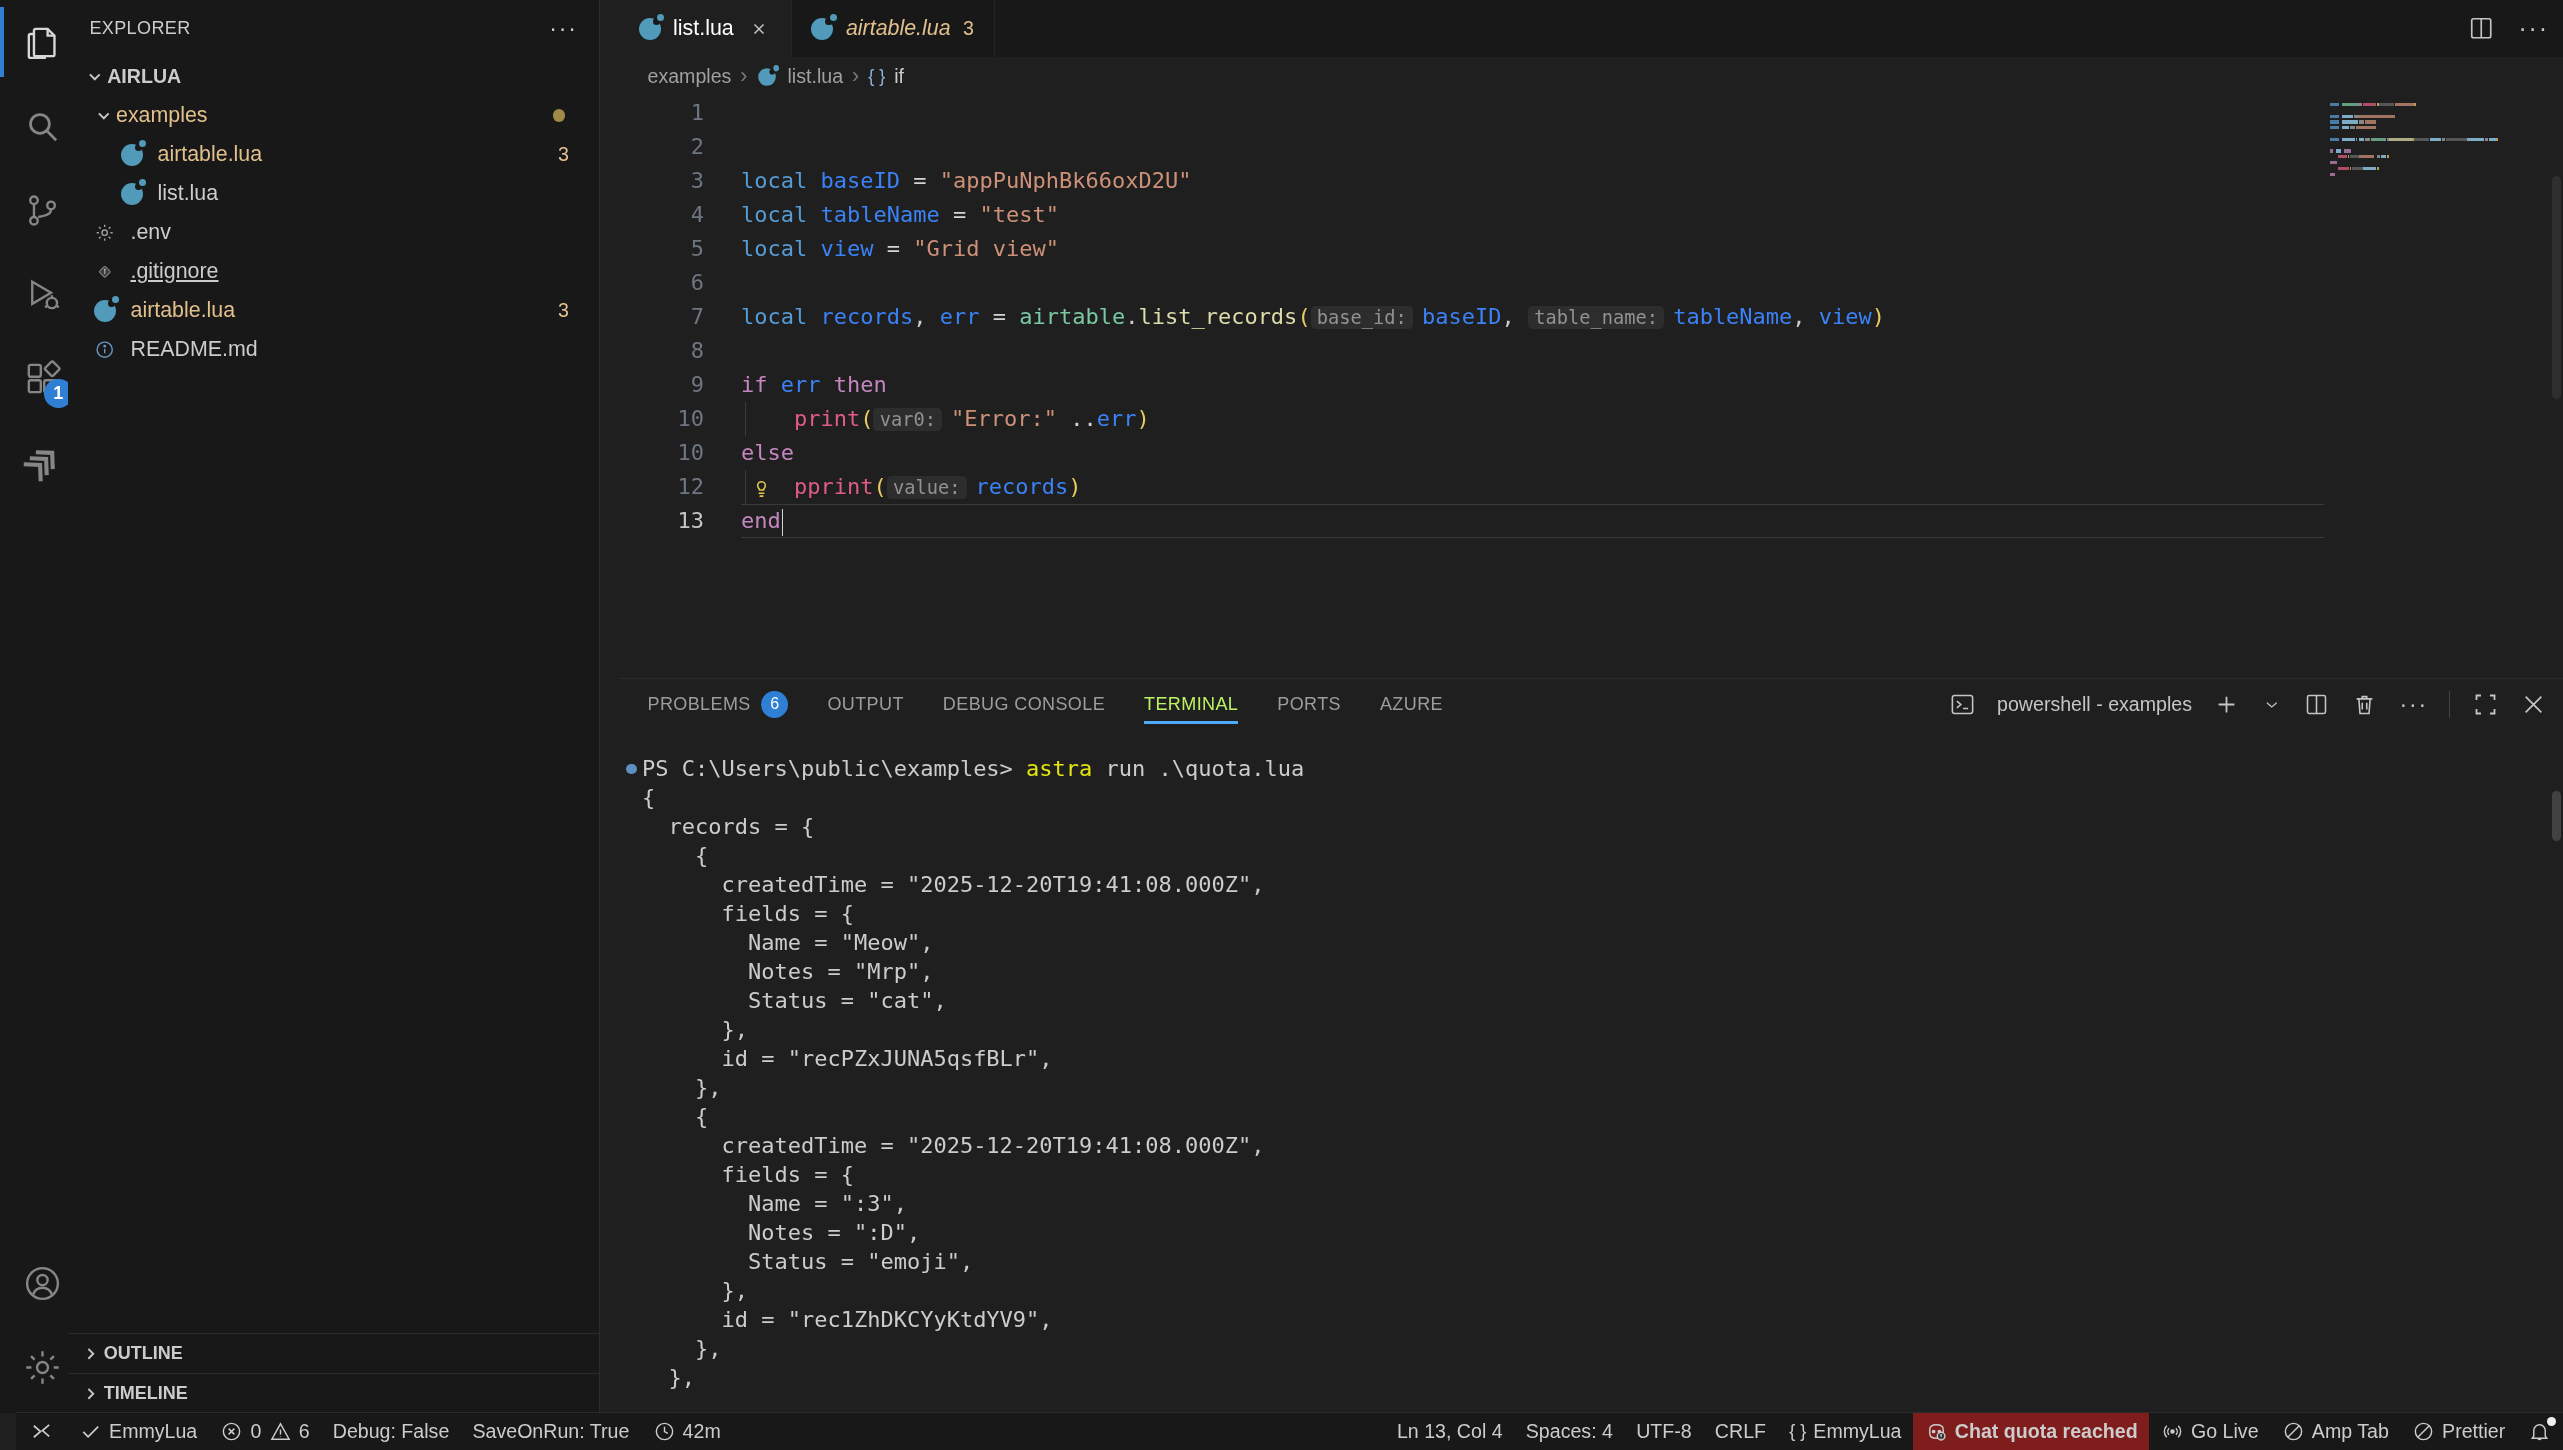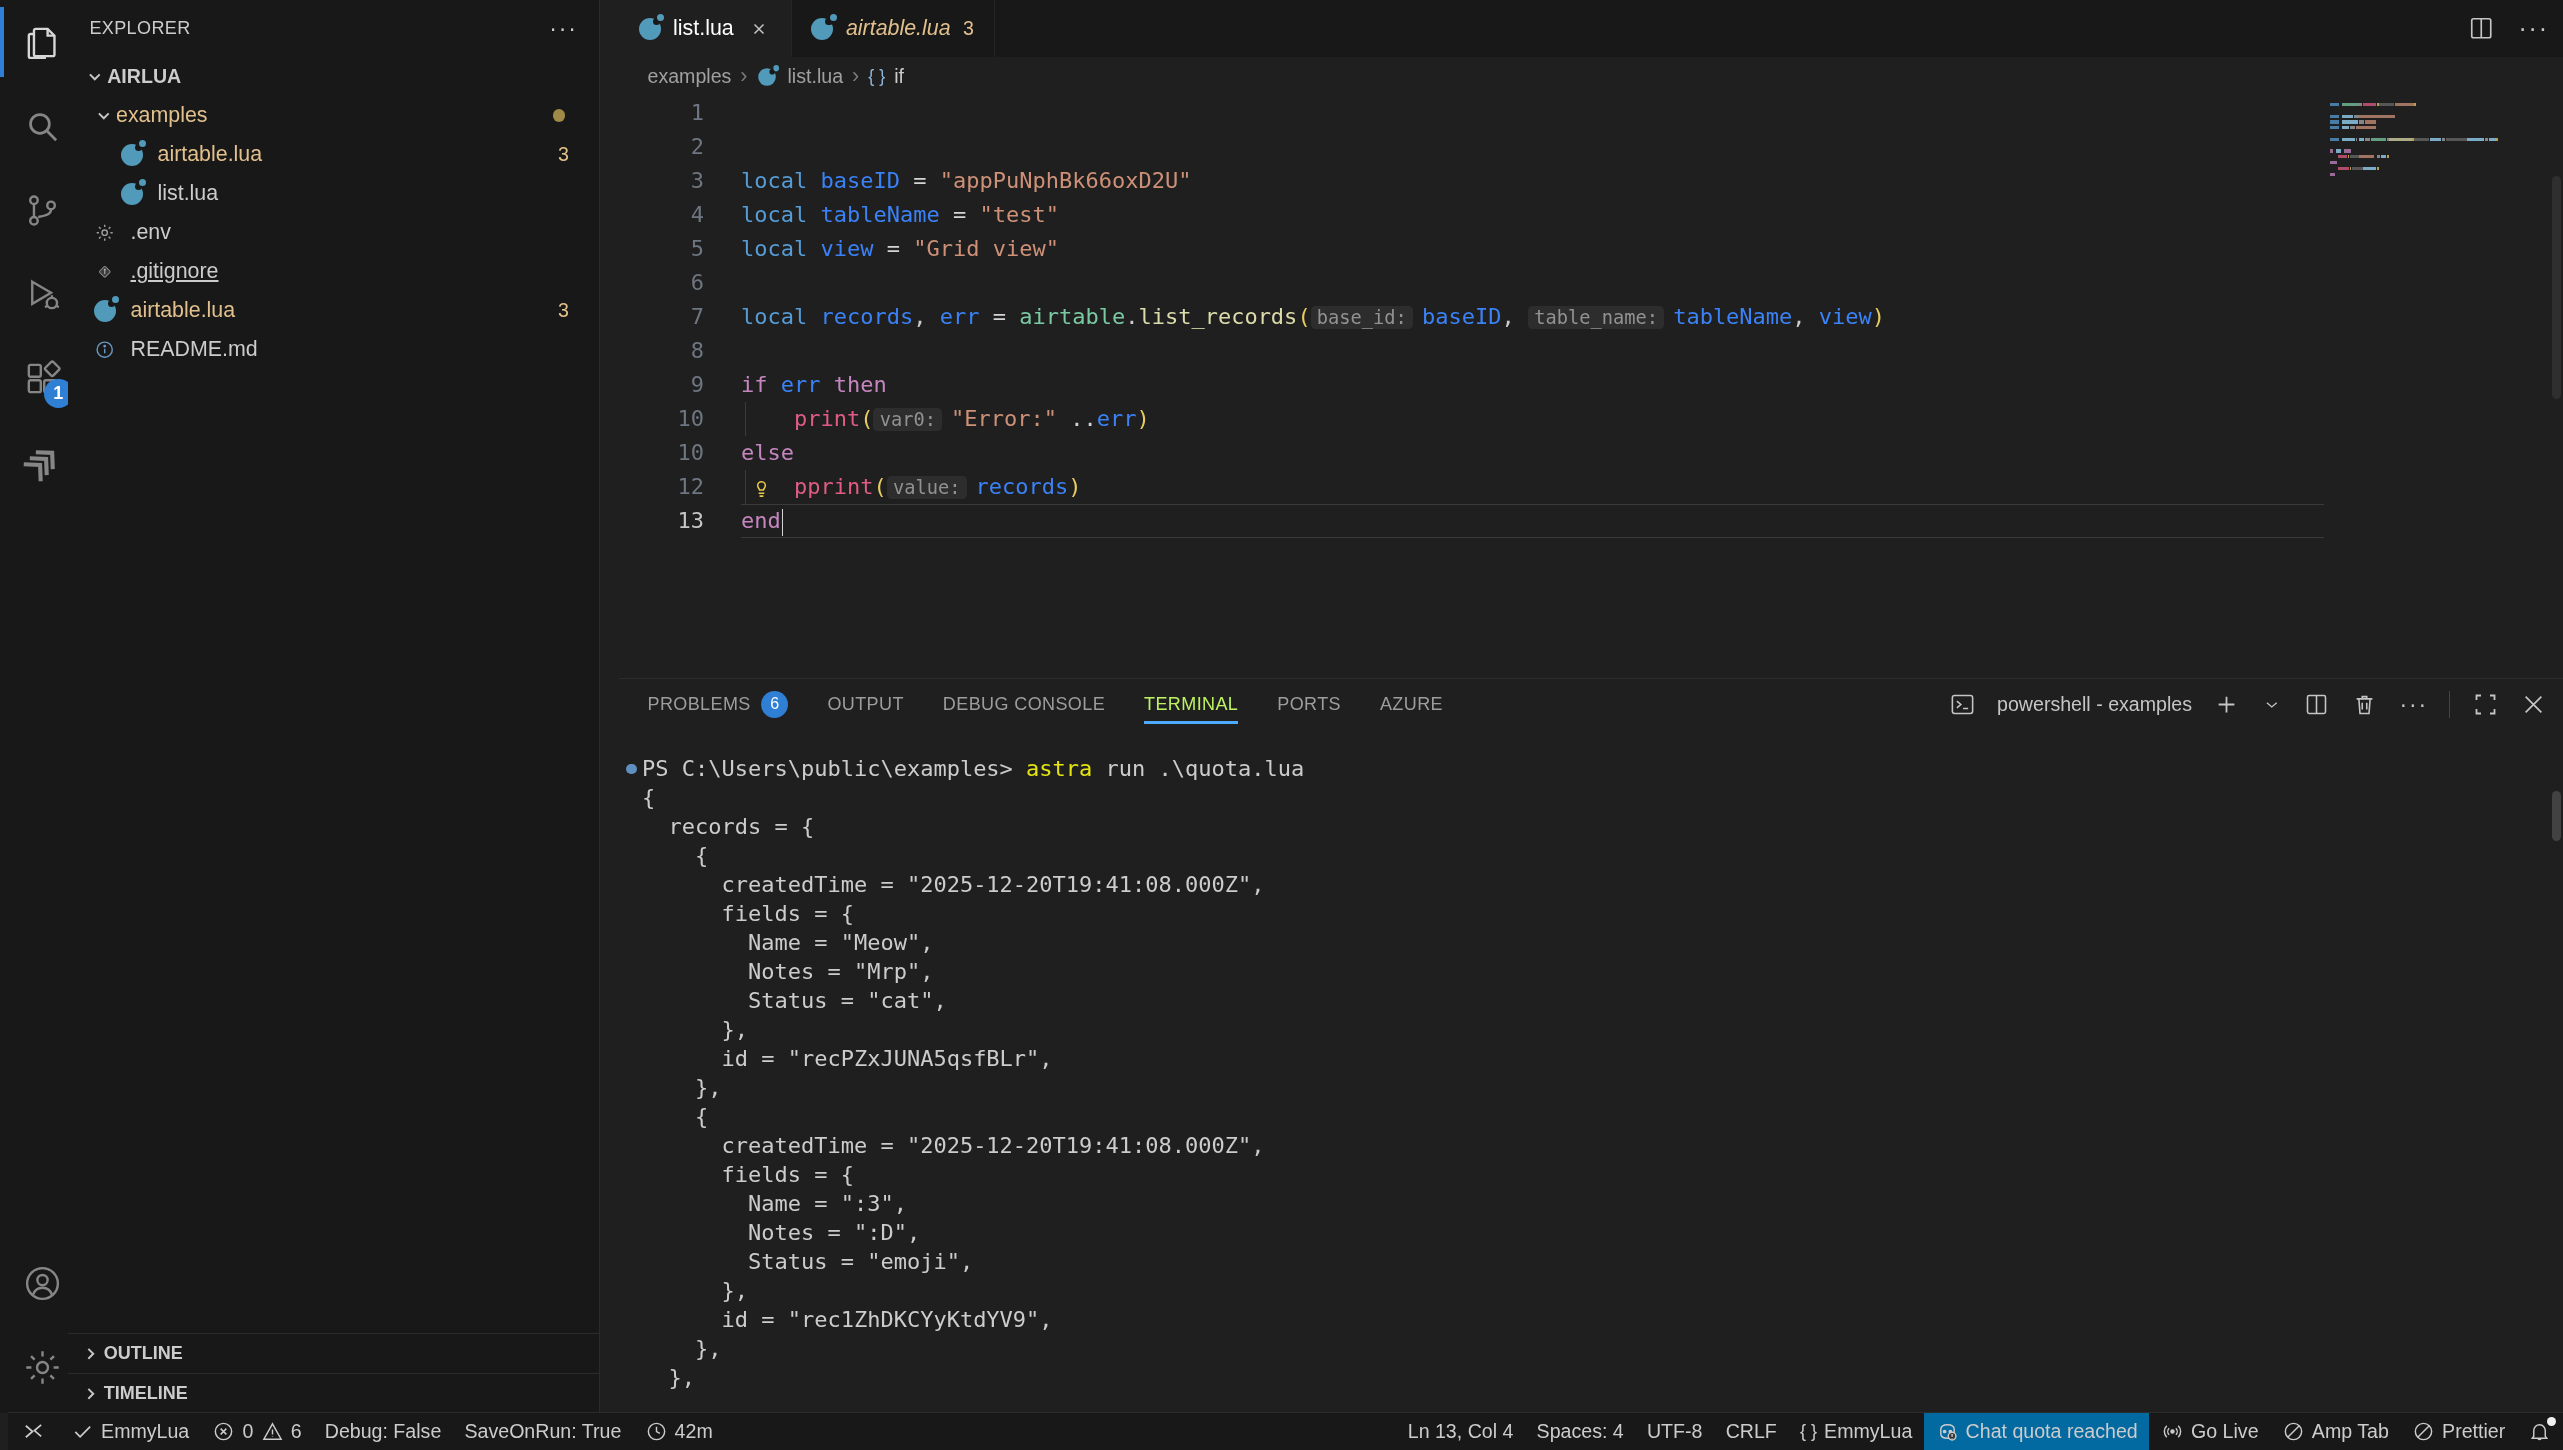--- a/index.html
+++ b/index.html
@@ -80,26 +80,26 @@
   #panel-toolbar{position:absolute;right:16px;top:0;height:50px;display:flex;align-items:center;gap:21.4px;color:#c5c5c5;font-size:19.6px;}
   #panel-toolbar svg{width:27px;height:27px;}
   .pt-sep{width:0.9px;height:27px;background:#444;}
   #terminal{position:absolute;left:0;top:50px;right:0;bottom:0;padding:25px 0 0 23px;overflow:hidden;}
   .tline{height:29px;line-height:29px;font-size:22px;white-space:pre;color:#cccccc;position:relative;font-family:"DejaVu Sans Mono","Liberation Mono",monospace;}
   .tline .y{color:#e5e510;}
   .tdot{position:absolute;left:-16px;top:9.8px;width:10.7px;height:10.7px;border-radius:50%;background:#5f8fbf;}
   #term-scroll{position:absolute;right:1.8px;top:62px;width:9px;height:50px;background:#424242;border-radius:4.5px;}
 
   
-  #statusbar{position:absolute;left:8px;right:0;bottom:0;height:37px;background:#181818;border-top:0.9px solid #2b2b2b;
+  #statusbar{position:absolute;left:16px;right:0;bottom:0;height:37px;background:#181818;border-top:0.9px solid #2b2b2b;
              display:flex;align-items:center;justify-content:space-between;font-size:19.6px;color:#cccccc;}
   .sb-group{display:flex;align-items:center;height:100%;}
   .sb-item{display:flex;align-items:center;gap:7.1px;padding:0 11.6px;height:100%;cursor:pointer;white-space:nowrap;}
   .sb-item svg{width:23px;height:23px;}
-  .sb-item.prominent{background:#0369a1;}
+  .sb-item.prominent{background:#7f1d1d;font-weight:bold;}
   .remote{padding:0 14.2px;}
   .bell-wrap{position:relative;}
   .bell-dot{position:absolute;top:3.6px;right:7.1px;width:9px;height:9px;border-radius:50%;background:#f0f0f0;}
 </style>
 </head>
 <body>
 
 <div id="app">
 
   <div id="activitybar">

